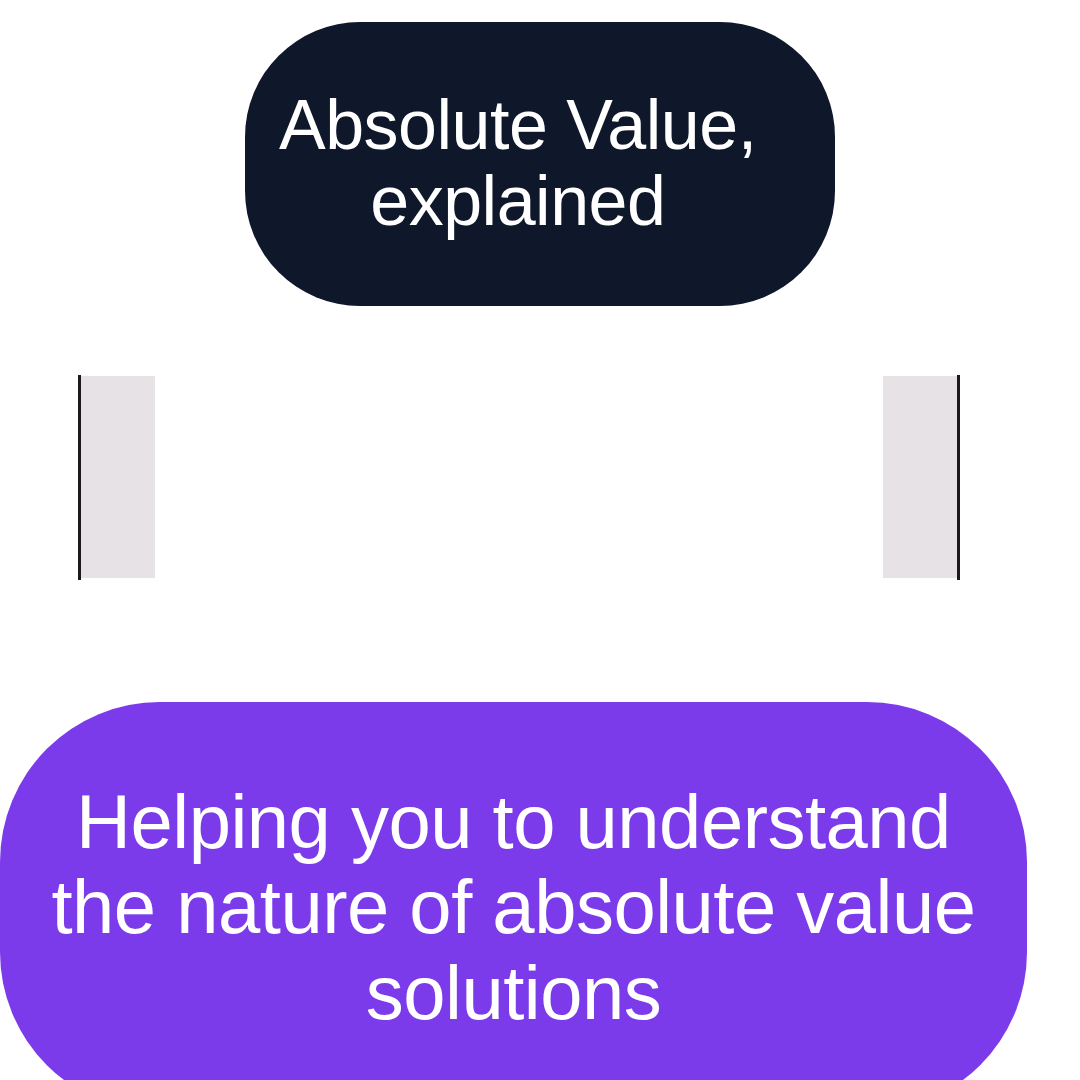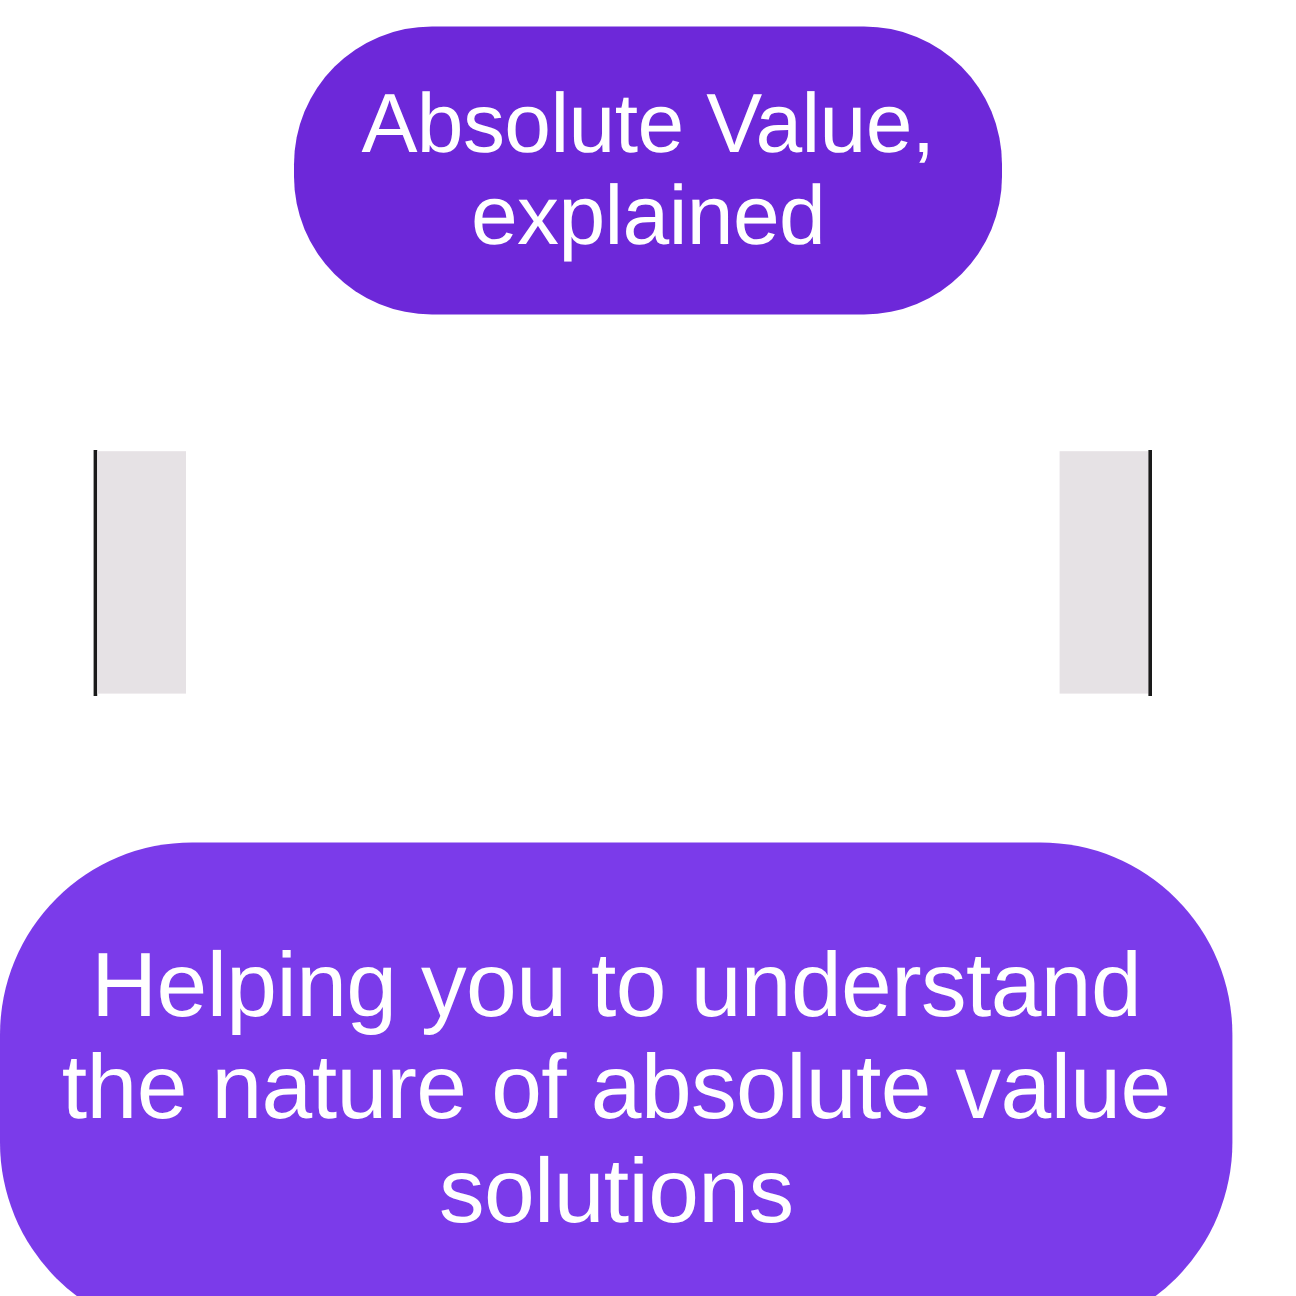--- a/index.html
+++ b/index.html
@@ -15,26 +15,26 @@
     font-family: "Liberation Sans", sans-serif;
     -webkit-font-smoothing: antialiased;
   }
 
   
   .title-pill {
     position: absolute;
     left: 245px;
     top: 22px;
     width: 590px;
-    height: 240px;
-    background: #6d28d9;
+    height: 284px;
+    background: #0f172a;
     border-radius: 115px;
     display: flex;
     align-items: center;
-    justify-content: center;
+    justify-content: flex-start;
     box-sizing: border-box;
     padding: 0 34px;
   }
   .title-pill-text {
     color: #ffffff;
     font-family: "Liberation Sans", sans-serif;
     font-size: 70px;
     line-height: 1.08;
     font-weight: 400;
     text-align: center;

